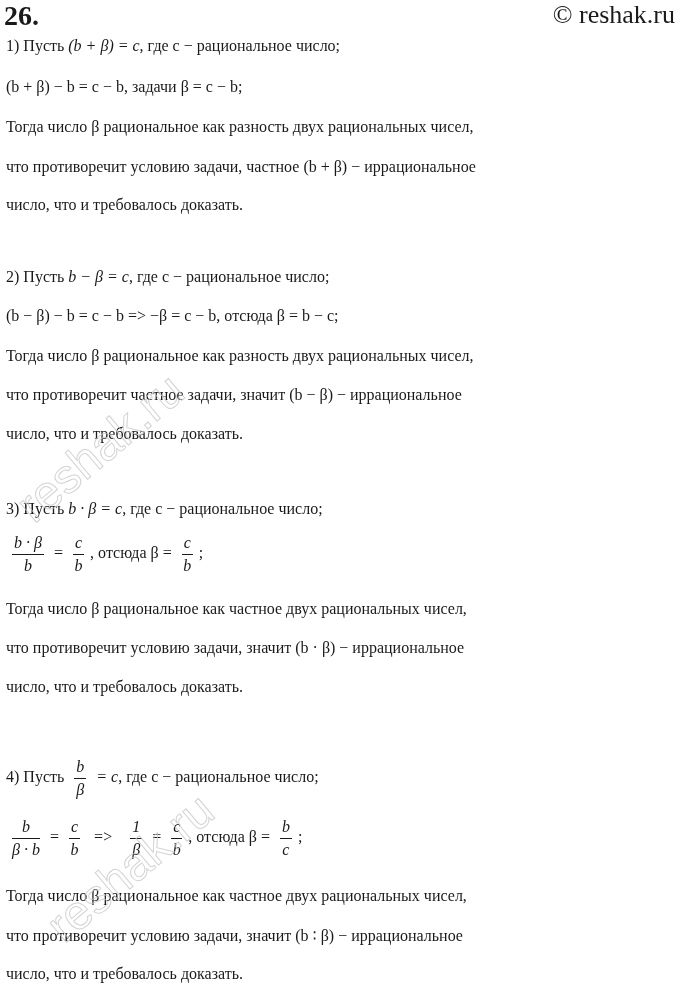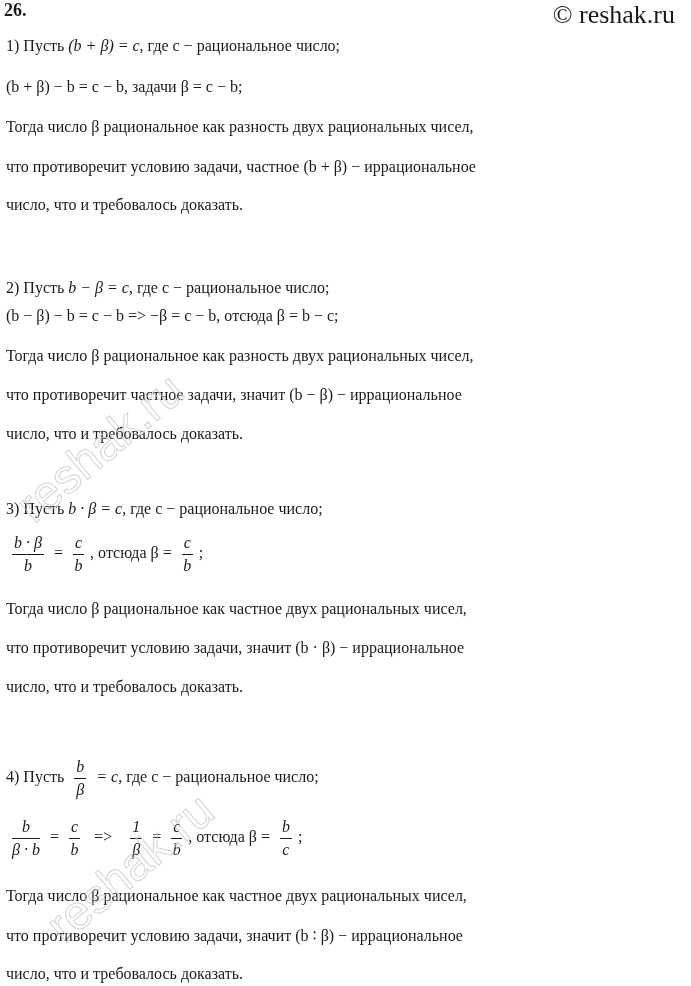--- a/index.html
+++ b/index.html
@@ -1,19 +1,19 @@
 <!DOCTYPE html>
 <html><head>
 <meta charset="utf-8">
 <style>
   html, body { margin:0; padding:0; background:#ffffff; }
   body { width:691px; height:986px; position:relative; overflow:hidden;
          font-family:"Liberation Serif", "DejaVu Serif", serif; color:#1a1a1a; }
   .line { position:absolute; left:6px; font-size:16px; white-space:nowrap; line-height:24px; }
-  .title { position:absolute; left:4px; top:0px; font-size:18px; font-weight:bold; }
+  .title { position:absolute; left:4px; top:0px; font-size:28px; font-weight:bold; }
   .copyright { position:absolute; right:16px; top:0px; font-size:26px; }
   i.m { font-style:italic; }
   .frac { display:inline-block; vertical-align:middle; text-align:center; margin:0 6px; }
   .frac .num { display:block; border-bottom:1.3px solid #1a1a1a; padding:0 2px; line-height:22px; }
   .frac .den { display:block; line-height:22px; }
   .wm { position:absolute; color:transparent; -webkit-text-stroke:1px #c8c8c8;
         font-family:"Liberation Sans", sans-serif; font-size:48px; transform:rotate(-40deg); opacity:0.8; }
 </style>
 </head>
 <body>
@@ -24,21 +24,21 @@
 <div class="line" style="top:34px">
   <span>1)</span>
   <span>Пусть</span>
   <i class="m">(b + β) = c</i><span>, где c − рациональное число;</span>
 </div>
 <div class="line" style="top:75px"><span>(b + β) − b = c − b, задачи  β = c − b;</span></div>
 <div class="line" style="top:115px">Тогда число β рациональное как разность двух рациональных чисел,</div>
 <div class="line" style="top:155px">что противоречит условию задачи, частное (b + β) − иррациональное</div>
 <div class="line" style="top:193px">число, что и требовалось доказать.</div>
 
-<div class="line" style="top:276px">
+<div class="line" style="top:265px">
   <span>2)</span>
   <span>Пусть</span>
   <i class="m">b − β = c</i><span>, где c − рациональное число;</span>
 </div>
 <div class="line" style="top:304px"><span>(b − β) − b = c − b   =&gt;   −β = c − b, отсюда  β = b − c;</span></div>
 <div class="line" style="top:344px">Тогда число β рациональное как разность двух рациональных чисел,</div>
 <div class="line" style="top:383px">что противоречит частное задачи, значит (b − β) − иррациональное</div>
 <div class="line" style="top:422px">число, что и требовалось доказать.</div>
 
 <div class="line" style="top:497px">

